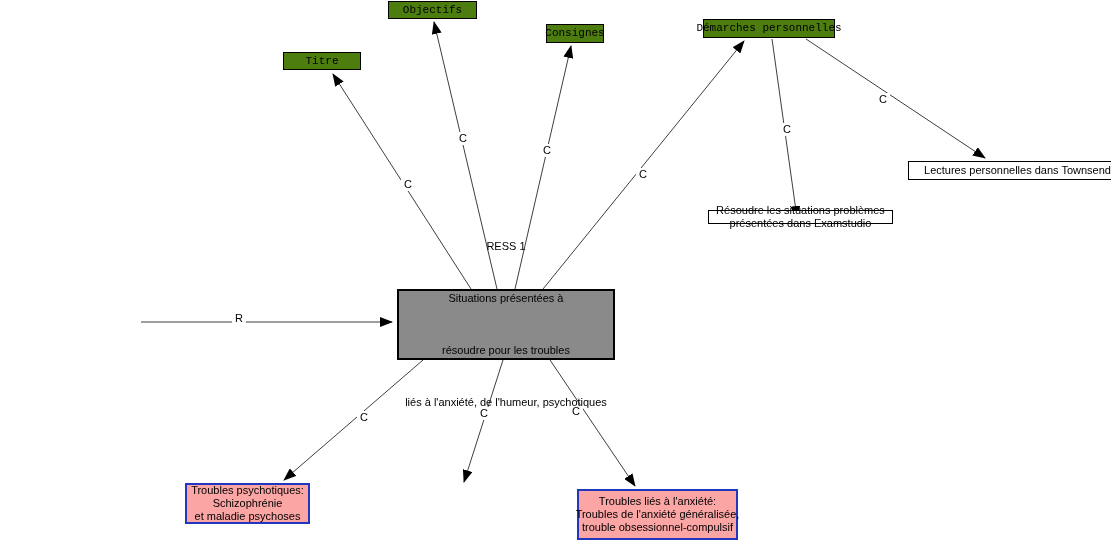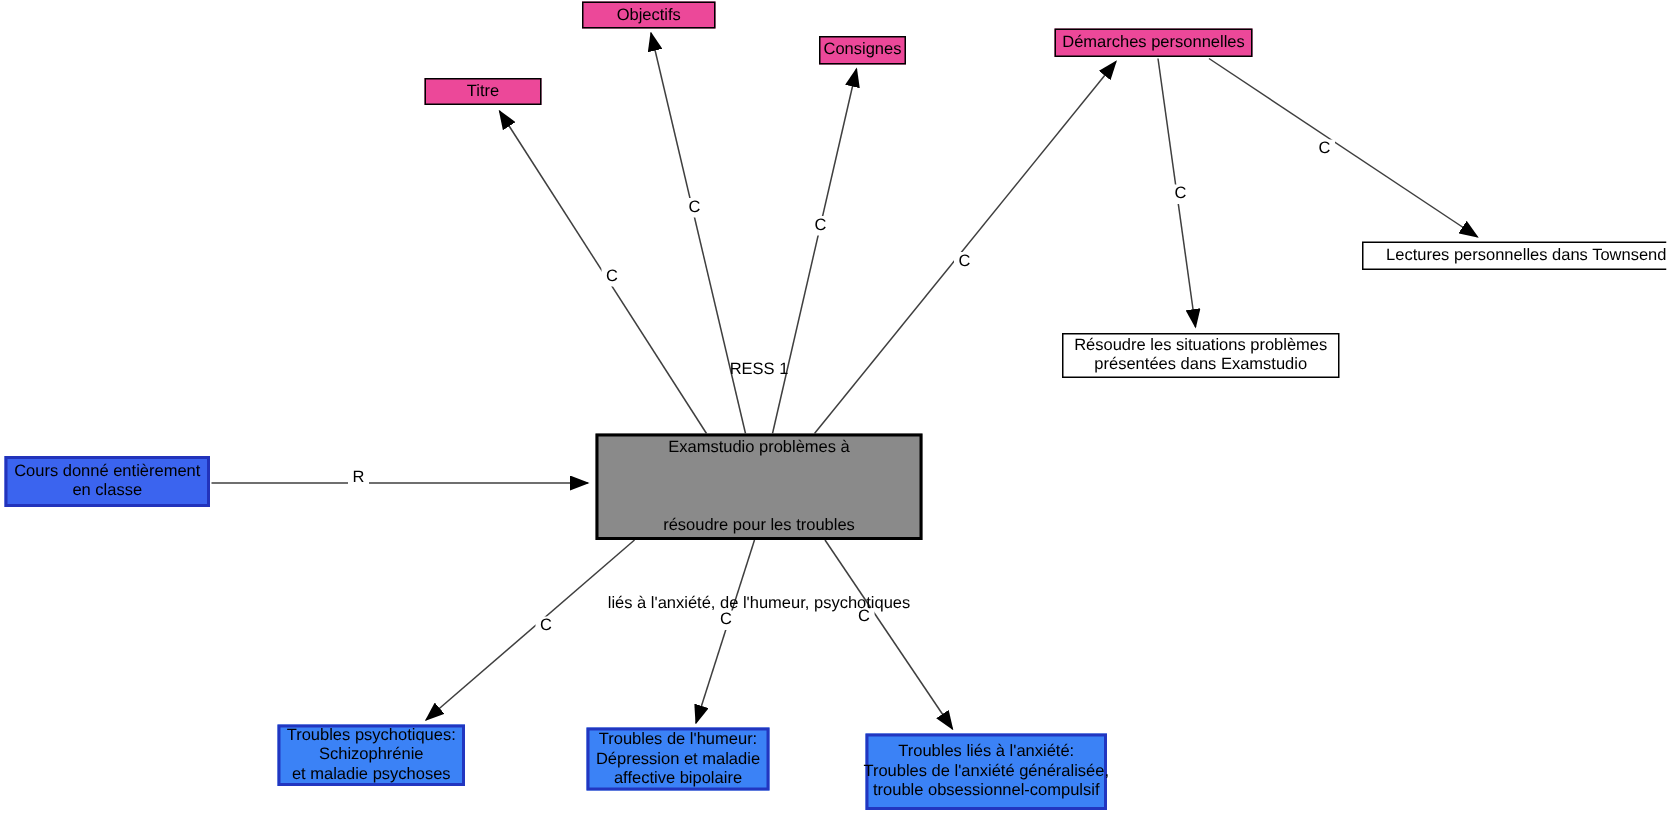--- a/index.html
+++ b/index.html
@@ -23,25 +23,26 @@
     flex-direction: column;
     align-items: center;
     justify-content: center;
     text-align: center;
     font-size: 11px;
     color: #000000;
     cursor: default;
   }
   .node .ln { line-height: 13px; white-space: nowrap; }
   .node.light {
-    background: #ec4899;
+    background: #4d7c0f;
     border: 1px solid #000000;
+    font-family: Liberation Mono, monospace;
   }
   .node.light2 {
-    background: #3b82f6;
+    background: #fca5a5;
     border: 2px solid #2236C0;
   }
   .node.bluebox {
     background: #3B64EF;
     border: 2px solid #2233BB;
   }
   .node.graybox {
     background: #8A8A8A;
     border: 2px solid #000000;
     gap: 39px;
@@ -108,48 +109,39 @@
   </div>
 
   <div class="node light" style="left:703px;top:19px;width:132px;height:19px">
     <div class="ln">Démarches personnelles</div>
   </div>
 
   <div class="node whitebox" style="left:908px;top:161px;width:219px;height:19px">
     <div class="ln">Lectures personnelles dans Townsend</div>
   </div>
 
-  <div class="node whitebox" style="left:708px;top:222px;width:185px;height:30px">
+  <div class="node whitebox" style="left:708px;top:210px;width:185px;height:14px">
     <div class="ln">Résoudre les situations problèmes</div>
     <div class="ln">présentées dans Examstudio</div>
   </div>
 
-  <div class="node bluebox" style="left:3px;top:304px;width:137px;height:34px">
-    <div class="ln">Cours donné entièrement</div>
-    <div class="ln">en classe</div>
-  </div>
 
   <div class="node graybox" style="left:397px;top:289px;width:218px;height:71px">
     <div class="ln">RESS 1</div>
-    <div class="ln">Examstudio problèmes à</div>
+    <div class="ln">Situations présentées à</div>
     <div class="ln">résoudre pour les troubles</div>
     <div class="ln">liés à l'anxiété, de l'humeur, psychotiques</div>
   </div>
 
   <div class="node light2" style="left:185px;top:483px;width:125px;height:41px">
     <div class="ln">Troubles psychotiques:</div>
     <div class="ln">Schizophrénie</div>
     <div class="ln">et maladie psychoses</div>
   </div>
 
-  <div class="node light2" style="left:391px;top:485px;width:122px;height:42px">
-    <div class="ln">Troubles de l'humeur:</div>
-    <div class="ln">Dépression et maladie</div>
-    <div class="ln">affective bipolaire</div>
-  </div>
 
   <div class="node light2" style="left:577px;top:489px;width:161px;height:51px">
     <div class="ln">Troubles liés à l'anxiété:</div>
     <div class="ln">Troubles de l'anxiété généralisée,</div>
     <div class="ln">trouble obsessionnel-compulsif</div>
   </div>
 
 </div>
 
 </body></html>

